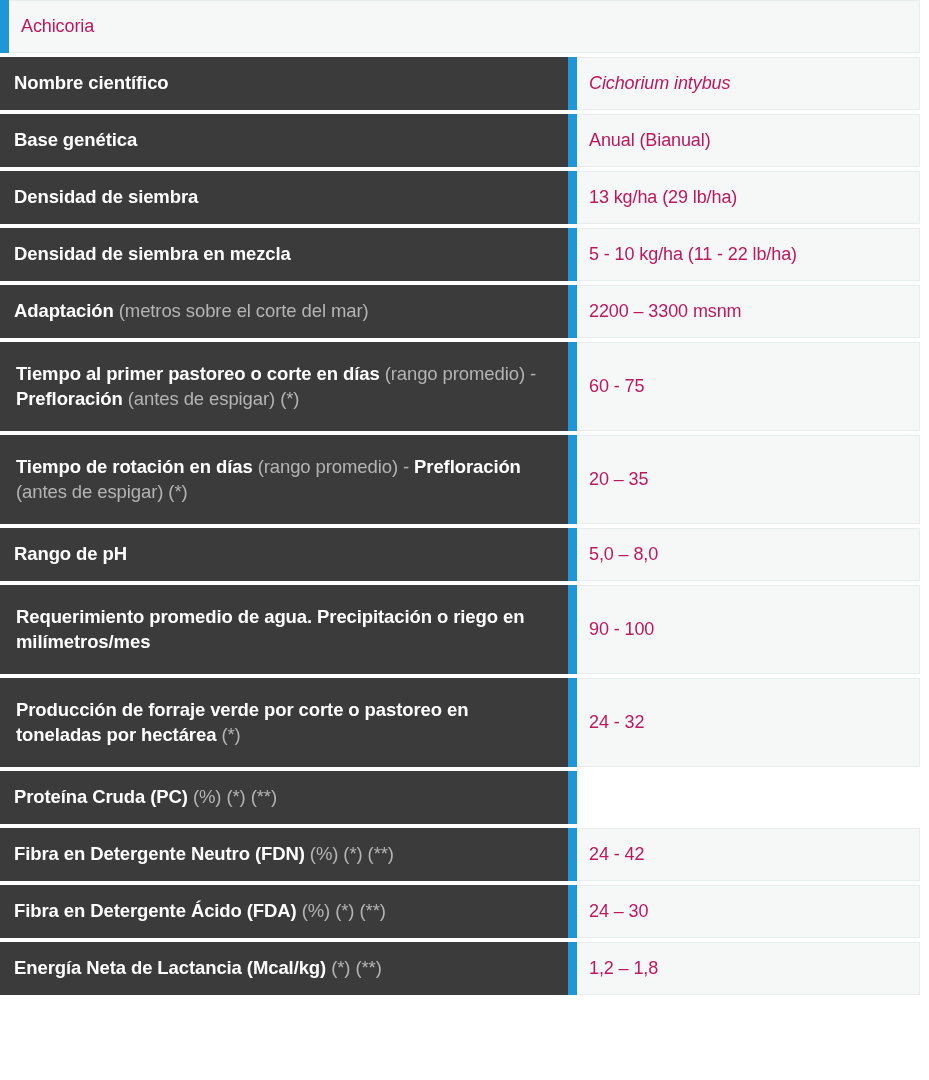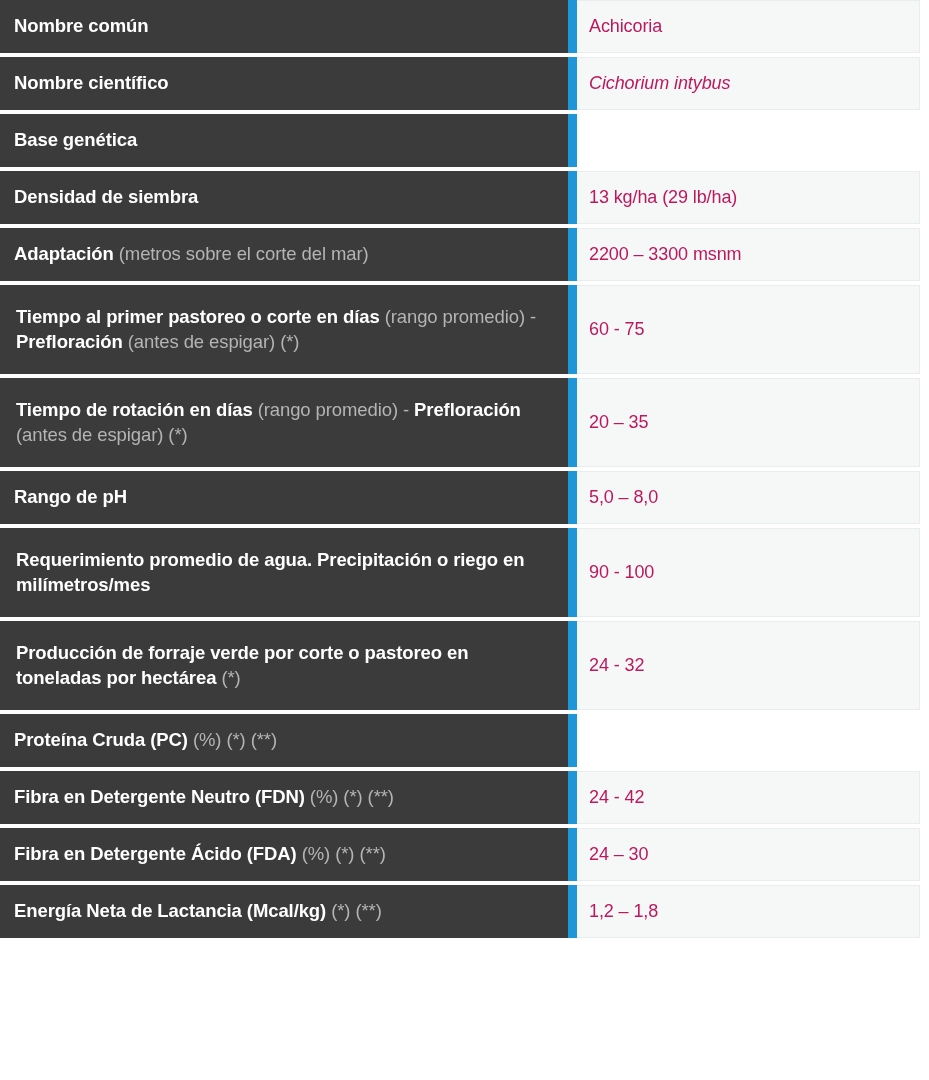--- a/index.html
+++ b/index.html
@@ -87,52 +87,58 @@
   
   .h1 .label-cell, .h1 .value-cell { height: 53px; }
   .h2 .label-cell, .h2 .value-cell { height: 89px; }
   .h2 .label-cell { align-items: center; padding-left: 16px; }
 </style>
 </head>
 <body>
 
 <div id="spec-table">
     <div class="spec-row h1">
-      <div class="label-cell">
-        <span class="txt"><span>Nombre común</span></span>
-      </div>
       <div class="accent-bar"></div>
       <div class="value-cell">Achicoria</div>
       <div class="right-gutter"></div>
     </div>
     <div class="spec-row h1">
       <div class="label-cell">
         <span class="txt"><span>Nombre científico</span></span>
       </div>
       <div class="accent-bar"></div>
       <div class="value-cell italic">Cichorium intybus</div>
       <div class="right-gutter"></div>
     </div>
     <div class="spec-row h1">
       <div class="label-cell">
         <span class="txt"><span>Base genética</span></span>
       </div>
       <div class="accent-bar"></div>
+      <div class="value-cell">Anual (Bianual)</div>
       <div class="right-gutter"></div>
     </div>
     <div class="spec-row h1">
       <div class="label-cell">
         <span class="txt"><span>Densidad de siembra</span></span>
       </div>
       <div class="accent-bar"></div>
       <div class="value-cell">13 kg/ha (29 lb/ha)</div>
       <div class="right-gutter"></div>
     </div>
     <div class="spec-row h1">
       <div class="label-cell">
+        <span class="txt"><span>Densidad de siembra en mezcla</span></span>
+      </div>
+      <div class="accent-bar"></div>
+      <div class="value-cell">5 - 10 kg/ha (11 - 22 lb/ha)</div>
+      <div class="right-gutter"></div>
+    </div>
+    <div class="spec-row h1">
+      <div class="label-cell">
         <span class="txt"><span>Adaptación</span><span class="sub"> (metros sobre el corte del mar)</span></span>
       </div>
       <div class="accent-bar"></div>
       <div class="value-cell">2200 – 3300 msnm</div>
       <div class="right-gutter"></div>
     </div>
     <div class="spec-row h2">
       <div class="label-cell">
         <span class="txt"><span>Tiempo al primer pastoreo o corte en días</span><span class="sub"> (rango promedio) - </span><span>Prefloración</span><span class="sub"> (antes de espigar) (*)</span></span>
       </div>

